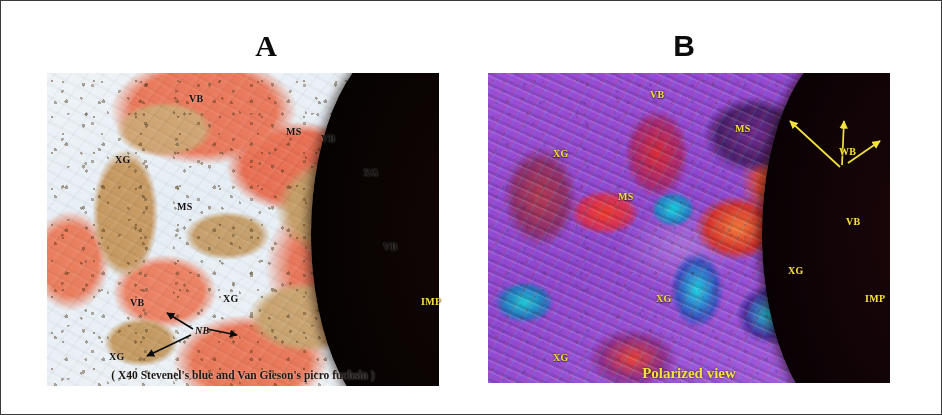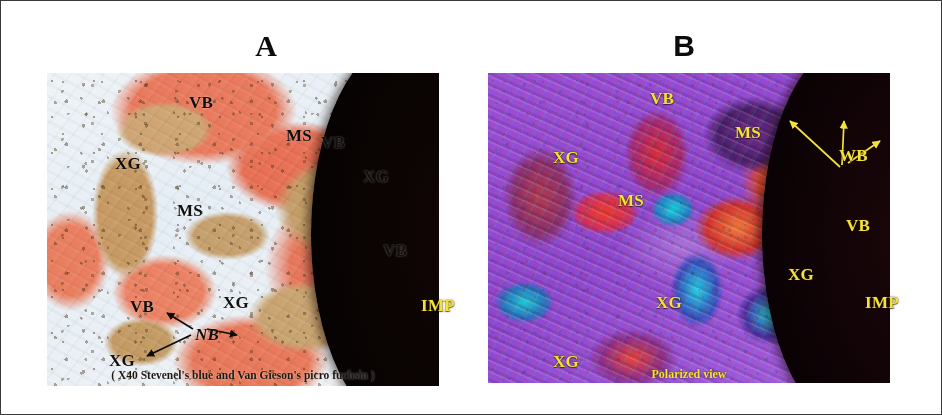--- a/index.html
+++ b/index.html
@@ -128,42 +128,42 @@
     pointer-events: none;
   }
   #panel-b-image .implant-body {
     background: radial-gradient(ellipse 160px 280px at 82% 50%, #1b0608 0%, #120407 55%, #080103 100%);
   }
 
   
   .lbl {
     position: absolute;
     font-family: "Liberation Serif", serif;
-    font-size: 17px;
+    font-size: 10px;
     font-weight: bold;
     line-height: 1;
     letter-spacing: .3px;
     white-space: nowrap;
   }
   .lbl-dark { color: #100f0d; text-shadow: 0 0 2px rgba(255,255,255,.45); }
   .lbl-gold { color: #f2e23a; text-shadow: 0 0 2px rgba(60,30,0,.85), 0 1px 1px rgba(0,0,0,.6); }
 
   
   .caption-in {
     position: absolute;
     left: 0; width: 100%;
     text-align: center;
     font-family: "Liberation Serif", serif;
     font-size: 11.5px;
     line-height: 1.15;
     white-space: nowrap;
   }
   #caption-a { bottom: 4px; color: #1b1713; font-weight: bold; text-shadow: 0 0 2px rgba(255,255,255,.55); }
   #caption-b { bottom: 12px; color: #f2e23a; font-weight: bold; text-shadow: 0 0 2px rgba(50,20,0,.9); }
-  #caption-b2 { bottom: 1px; color: #f2e23a; font-weight: bold; font-size: 12px; text-shadow: 0 0 2px rgba(50,20,0,.9); }
+  #caption-b2 { bottom: 1px; color: #f2e23a; font-weight: bold; font-size: 15px; text-shadow: 0 0 2px rgba(50,20,0,.9); }
 
   
   .arrow-layer { position: absolute; inset: 0; pointer-events: none; }
 </style>
 </head>
 <body>
 
 <div id="figure-root">
 
   <div class="panel-letter" id="letter-a">A</div>

